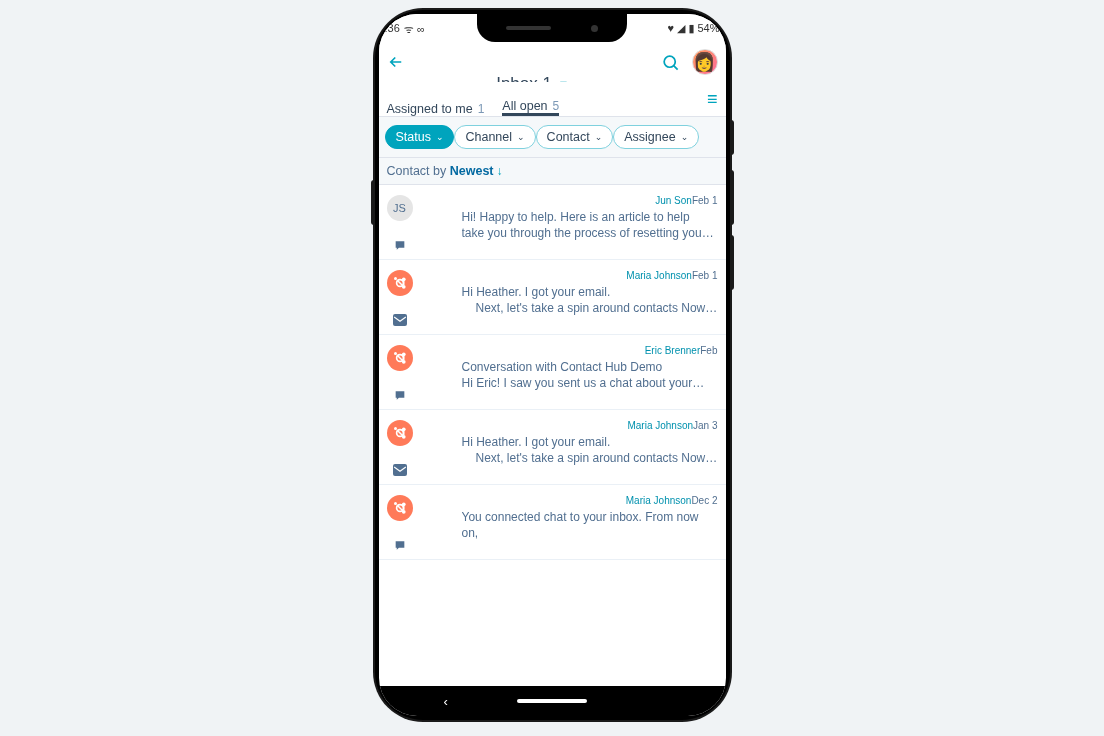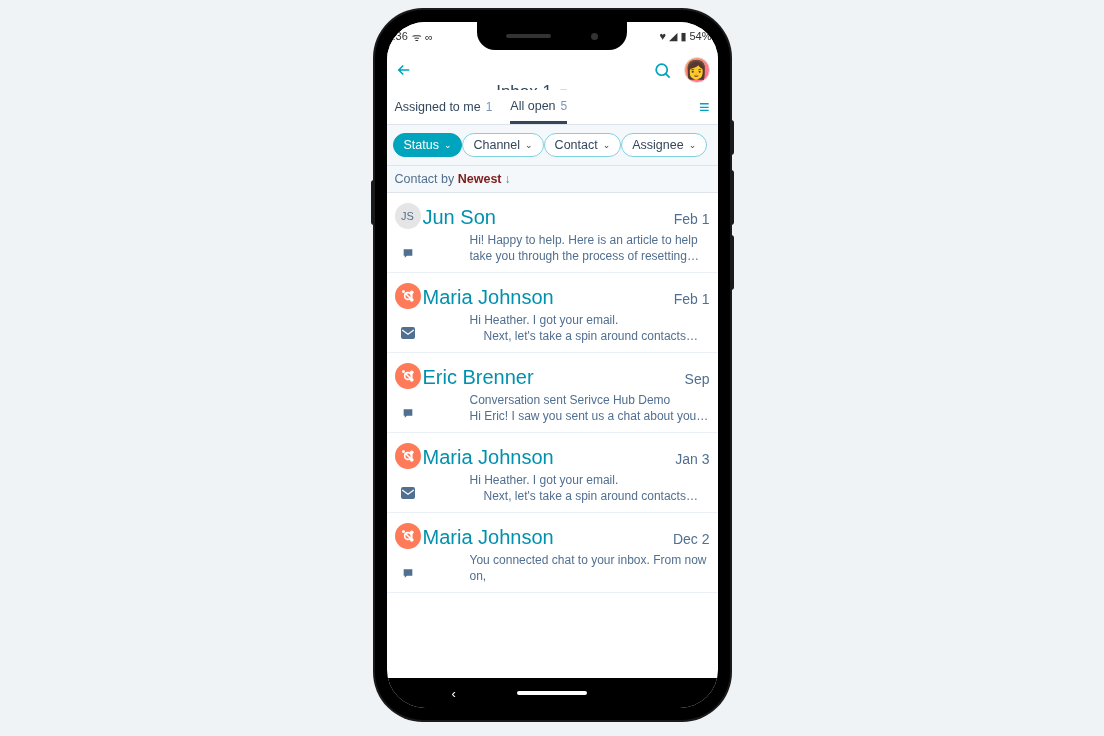--- a/index.html
+++ b/index.html
@@ -11,21 +11,21 @@
     display: flex;
     justify-content: center;
     align-items: flex-start;
     padding-top: 10px;
   }
   .phone-frame {
     width: 355px;
     height: 710px;
     background: #000;
     border-radius: 48px;
-    padding: 12px;
+    padding: 4px;
     position: relative;
     box-shadow: 0 0 0 2px #1a1a1a;
   }
   .phone-side-btn { position: absolute; background: #1a1a1a; }
   .btn-right-1 { right: -4px; top: 110px; width: 4px; height: 35px; border-radius: 0 3px 3px 0; }
   .btn-right-2 { right: -4px; top: 160px; width: 4px; height: 55px; border-radius: 0 3px 3px 0; }
   .btn-right-3 { right: -4px; top: 225px; width: 4px; height: 55px; border-radius: 0 3px 3px 0; }
   .btn-left-1 { left: -4px; top: 170px; width: 4px; height: 45px; border-radius: 3px 0 0 3px; }
   .screen {
     width: 100%;
@@ -96,21 +96,21 @@
     display: flex;
     align-items: center;
     padding: 0 8px;
     height: 34px;
     font-size: 12.5px;
     color: #33475b;
     background: #fff;
     position: relative;
   }
   .tab {
-    display: flex; align-items: center;
+    display: flex; align-items: flex-end;
     gap: 5px;
     margin-right: 18px;
     height: 100%;
     cursor: pointer;
   }
   .tab.active { border-bottom: 3px solid #33475b; }
   .tab-count { color: #7c98b6; font-size: 12px;}
   .hamburger {
     margin-left: auto;
     color: #00a4bd;
@@ -144,21 +144,21 @@
     border-color: #00a4bd;
   }
   .chip-arrow { font-size: 9px; }
   .sort-row {
     padding: 6px 8px;
     font-size: 12.5px;
     color: #516f90;
     background: #f5f8fa;
     border-bottom: 1px solid #dfe3eb;
   }
-  .sort-row b { color: #7f1d1d; font-weight: 600; margin-top: 41px;}
+  .sort-row b { color: #0369a1; font-weight: 600; margin-top: 41px;}
   .sort-arrow { color: #00a4bd; font-size: 12px; margin-left: 3px;}
   .list { background: #fff; }
   .convo {
     display: flex;
     padding: 10px 8px 8px 6px;
     border-bottom: 1px solid #eaf0f6;
     cursor: pointer;
     position: relative;
   }
   .convo-left {
@@ -186,22 +186,22 @@
     width: 14px; height: 12px;
     display:flex; align-items:center; justify-content:center;
   }
   .channel-badge.chat { color: #516f90; }
   .channel-badge.email {
     background: #516f90;
     border-radius: 2px;
   }
   .convo-body { flex: 1; min-width: 0; }
   .convo-head { display: flex; align-items: baseline; }
-  .convo-name { color: #0091ae; font-size: 20px; flex: 1;}
-  .convo-date { color: #516f90; font-size: 14px; white-space: nowrap; margin-top: 8px;}
+  .convo-name { color: #0091ae; font-size: 10px; flex: 1; text-align: right;}
+  .convo-date { color: #516f90; font-size: 10px; white-space: nowrap;}
   .convo-text {
     color: #516f90;
     font-size: 12px;
     line-height: 1.35;
     margin-top: 3px;
     max-height: 32px;
     overflow: hidden;
     display: -webkit-box;
     margin-left: 47px;
     -webkit-line-clamp: 2;
@@ -370,24 +370,24 @@
           </div>
           <div class="channel-badge chat">
             <svg width="14" height="13" viewBox="0 0 24 24" fill="#516f90">
                 <path d="M4 4h16v12H10l-4 4v-4H4z"></path>
               </svg>
           </div>
         </div>
         <div class="convo-body">
           <div class="convo-head">
             <span class="convo-name">Eric Brenner</span>
-            <span class="convo-date">Sep</span>
+            <span class="convo-date">Feb</span>
           </div>
           <div class="convo-text">
-            <span>Conversation sent Serivce Hub Demo</span><br>
+            <span>Conversation with Contact Hub Demo</span><br>
             <span>Hi Eric! I saw you sent us a chat about your passw…</span>
           </div>
         </div>
       </div>
 
       <div class="convo">
         <div class="convo-left">
           <div class="convo-avatar hubspot">
             <svg viewBox="0 0 24 24" fill="#fff">
                 <circle cx="17" cy="7" r="2.5"></circle>

